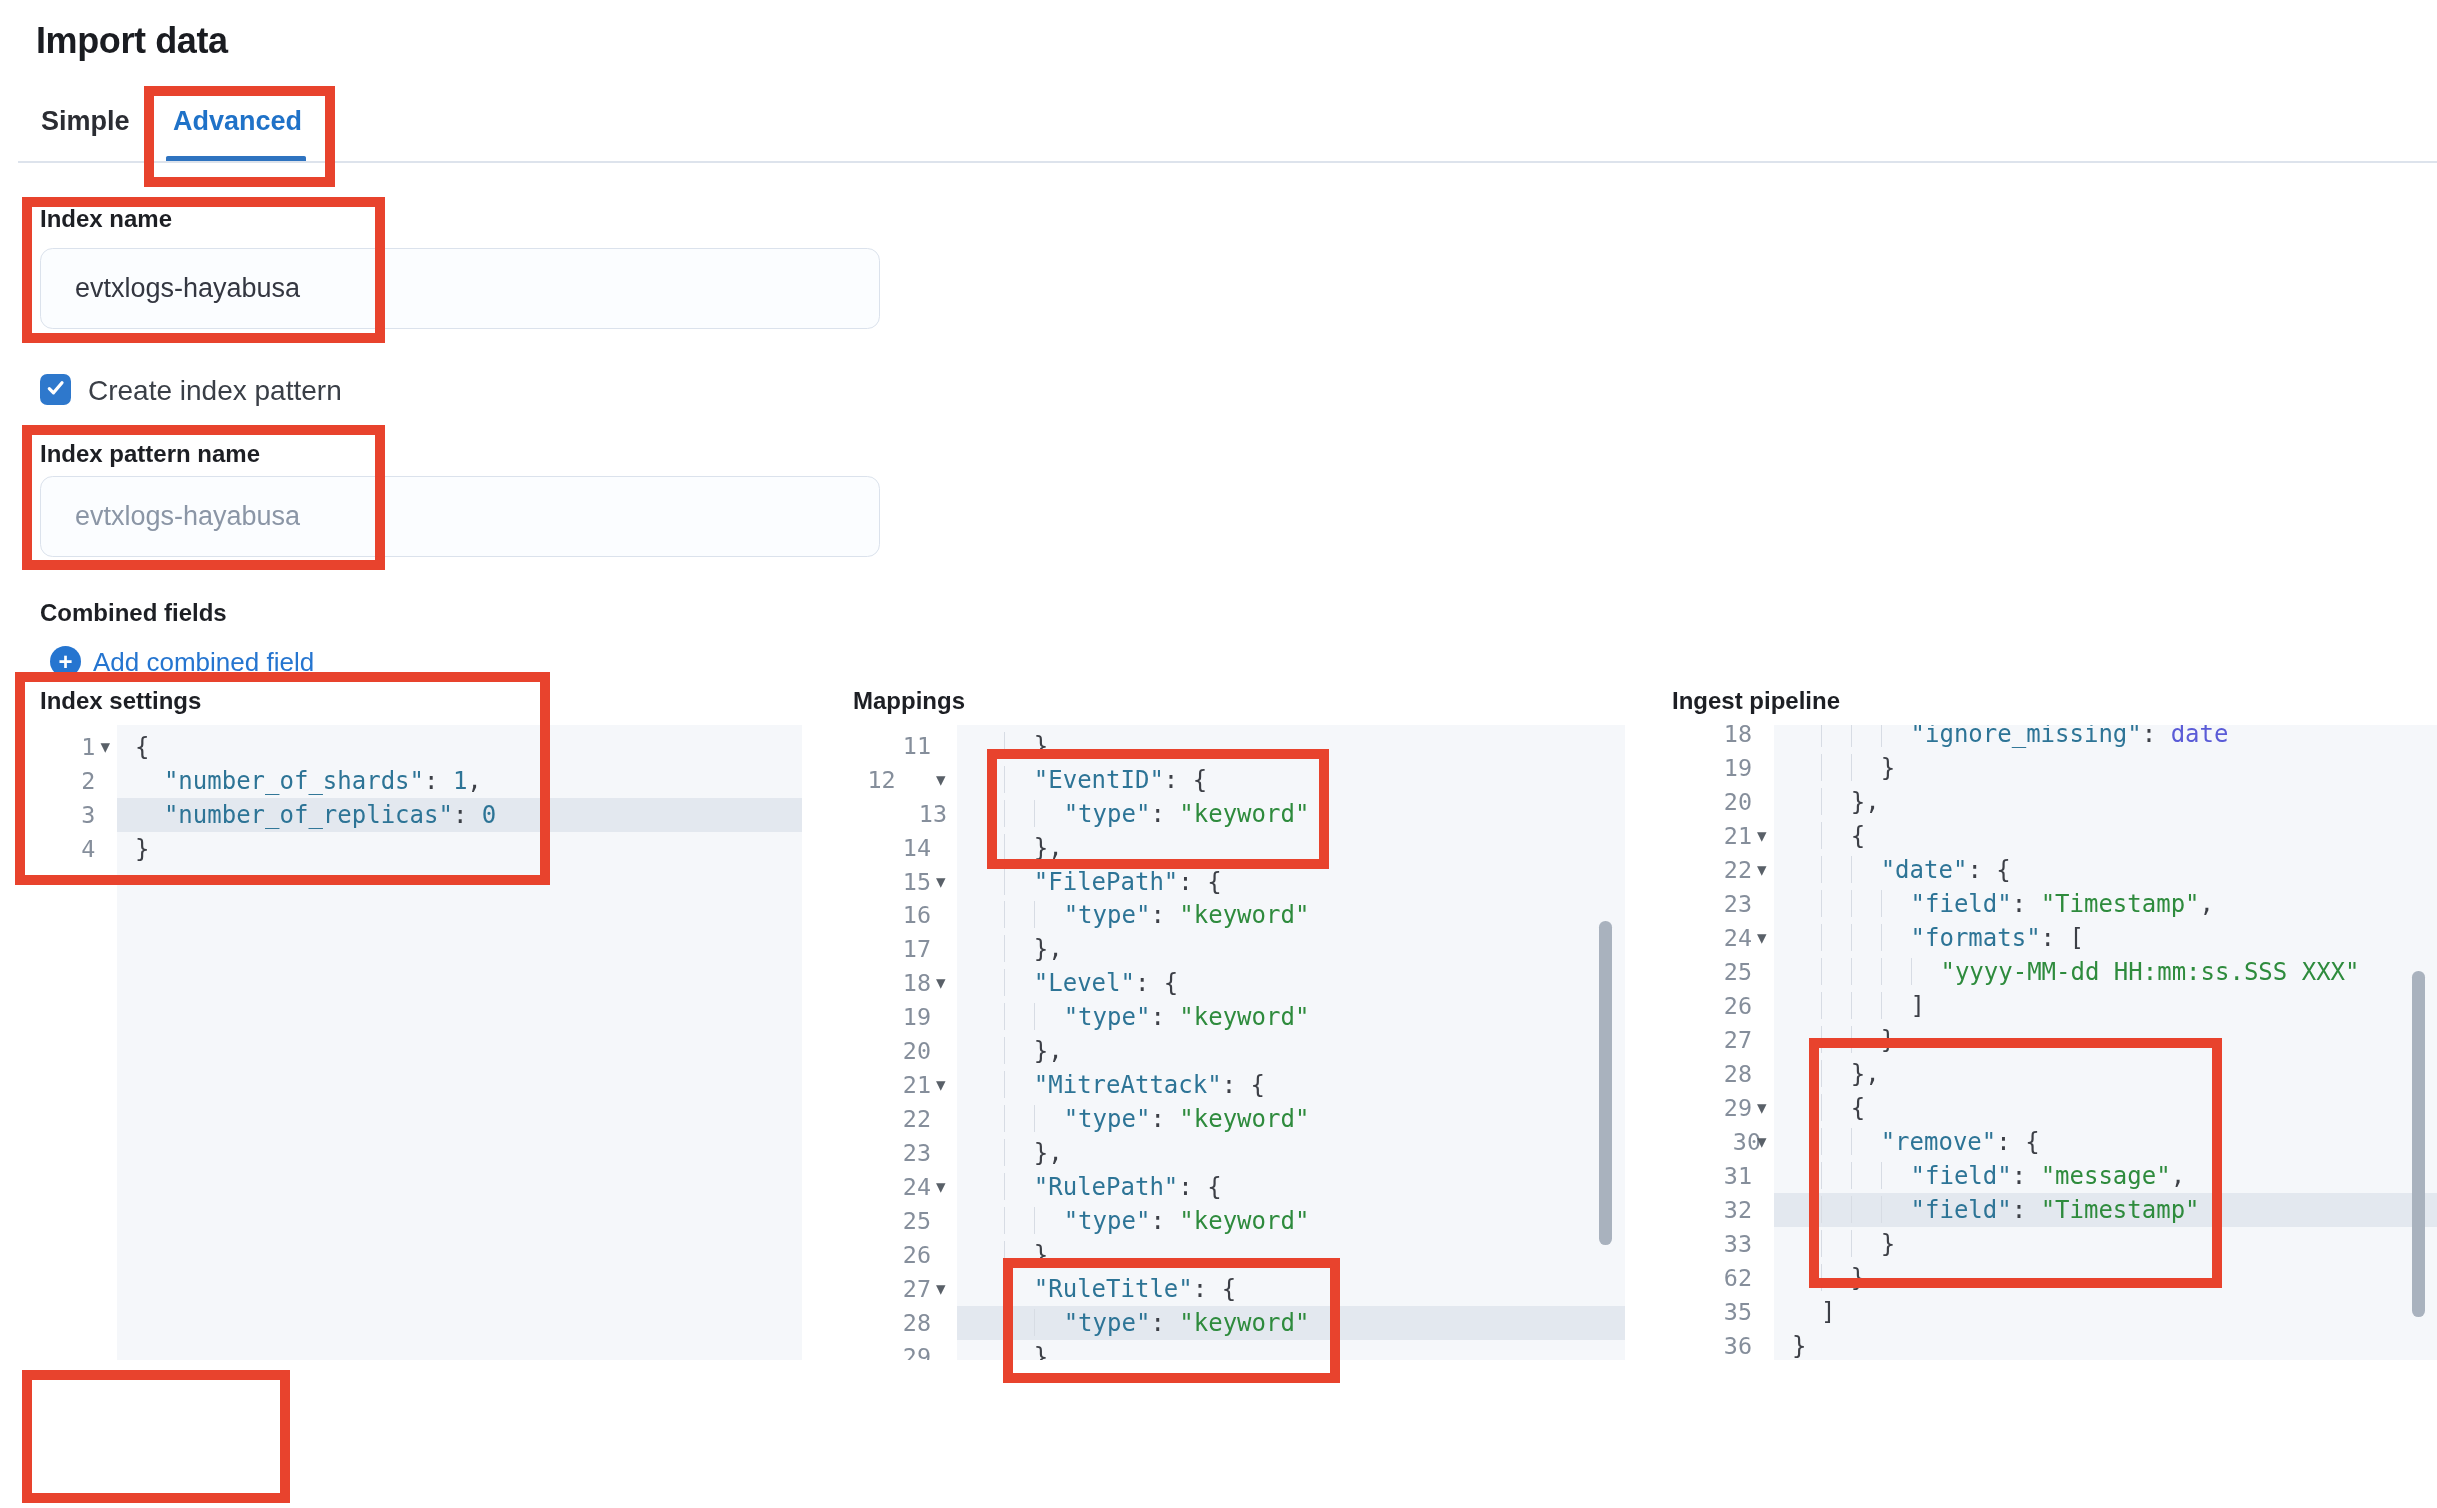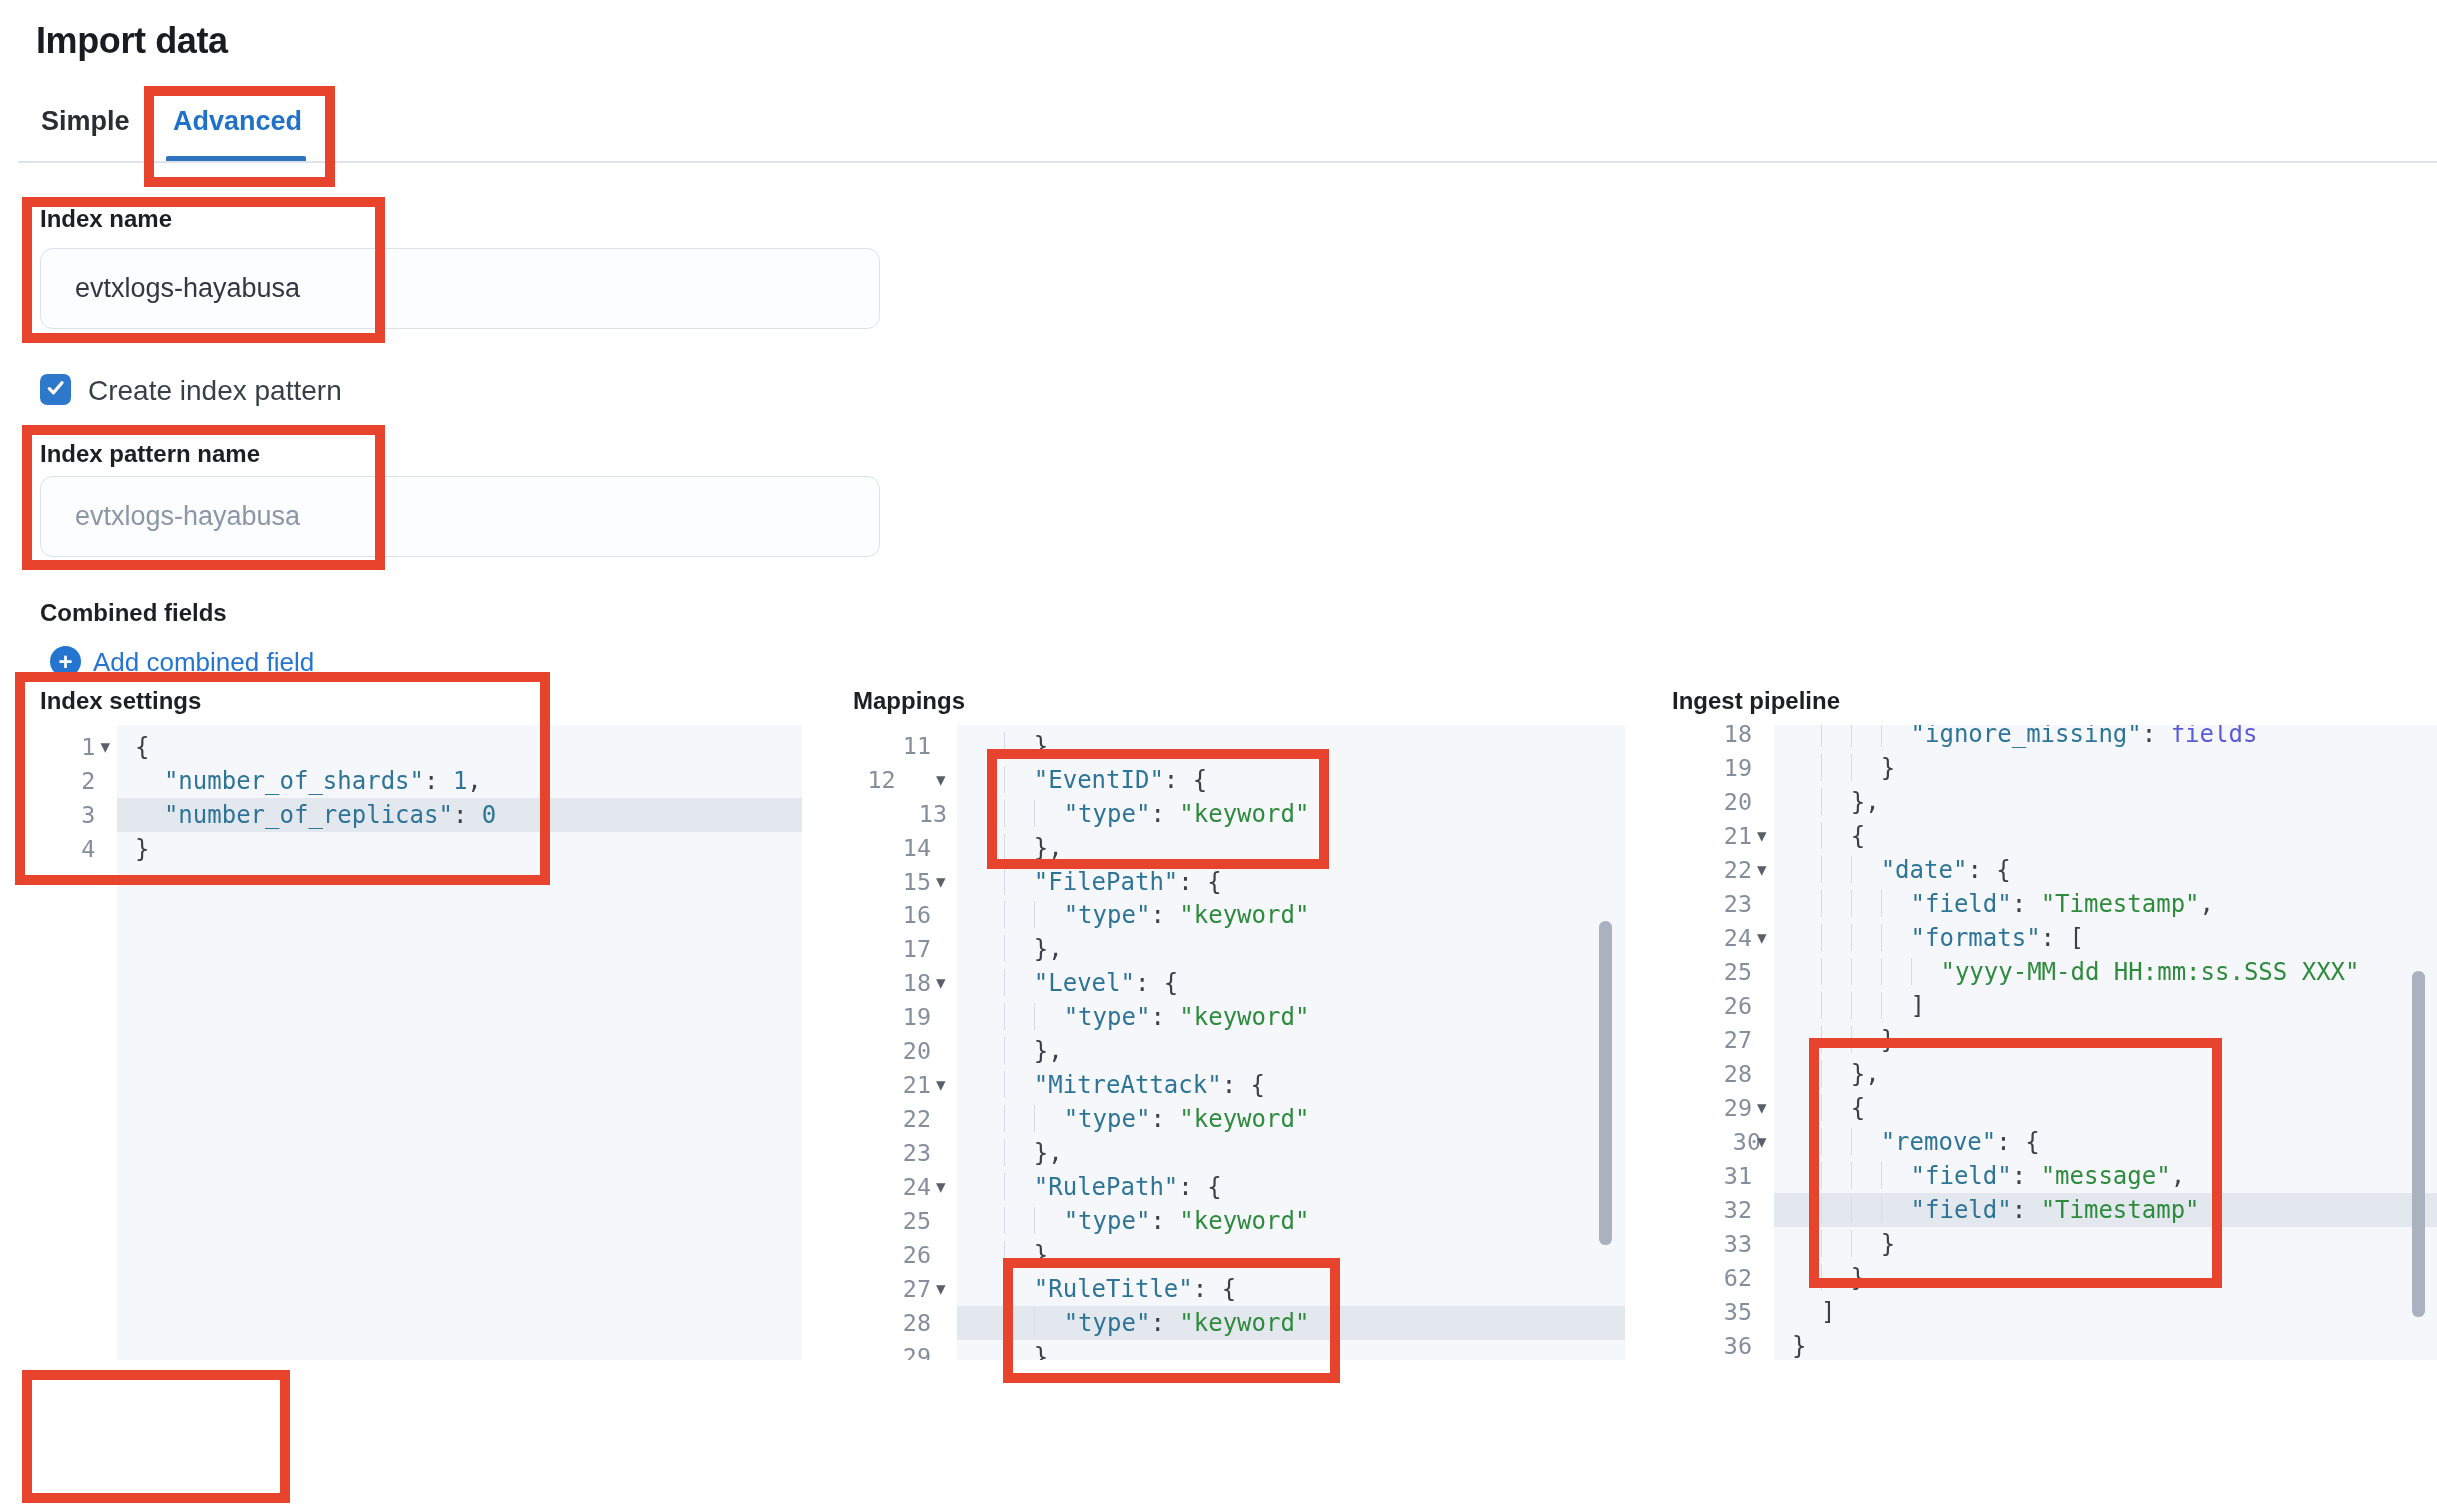--- a/index.html
+++ b/index.html
@@ -174,21 +174,21 @@
         <div class="gut-row" style="top: 400px; left: 9px; width: 99px;">30</div>
         <div class="fold-arrow" style="top: 400px; left: 104px;">▾</div>
         <div class="gut-row" style="top: 434px; left: 0px; width: 99px;">31</div>
         <div class="gut-row" style="top: 468px; left: 0px; width: 99px;">32</div>
         <div class="gut-row" style="top: 502px; left: 0px; width: 99px;">33</div>
         <div class="gut-row" style="top: 536px; left: 0px; width: 99px;">62</div>
         <div class="gut-row" style="top: 570px; left: 0px; width: 99px;">35</div>
         <div class="gut-row" style="top: 604px; left: 0px; width: 99px;">36</div>
       </div>
       <div class="abs ed-content" style="left: 1774px; top: 725px; width: 664px; height: 635px;">
-        <div class="crow" style="top: -8px;"><span class="sp"></span><span class="ig"></span><span class="ig"></span><span class="ig"></span><span class="tk">"ignore_missing"</span><span class="tp">: </span><span class="tb">fields</span></div>
+        <div class="crow" style="top: -8px;"><span class="sp"></span><span class="ig"></span><span class="ig"></span><span class="ig"></span><span class="tk">"ignore_missing"</span><span class="tp">: </span><span class="tb">date</span></div>
         <div class="crow" style="top: 26px;"><span class="sp"></span><span class="ig"></span><span class="ig"></span><span class="tp">}</span></div>
         <div class="crow" style="top: 60px;"><span class="sp"></span><span class="ig"></span><span class="tp">},</span></div>
         <div class="crow" style="top: 94px;"><span class="sp"></span><span class="ig"></span><span class="tp">{</span></div>
         <div class="crow" style="top: 128px;"><span class="sp"></span><span class="ig"></span><span class="ig"></span><span class="tk">"date"</span><span class="tp">: {</span></div>
         <div class="crow" style="top: 162px;"><span class="sp"></span><span class="ig"></span><span class="ig"></span><span class="ig"></span><span class="tk">"field"</span><span class="tp">: </span><span class="ts">"Timestamp"</span><span class="tp">,</span></div>
         <div class="crow" style="top: 196px;"><span class="sp"></span><span class="ig"></span><span class="ig"></span><span class="ig"></span><span class="tk">"formats"</span><span class="tp">: [</span></div>
         <div class="crow" style="top: 230px;"><span class="sp"></span><span class="ig"></span><span class="ig"></span><span class="ig"></span><span class="ig"></span><span class="ts">"yyyy-MM-dd HH:mm:ss.SSS XXX"</span></div>
         <div class="crow" style="top: 264px;"><span class="sp"></span><span class="ig"></span><span class="ig"></span><span class="ig"></span><span class="tp">]</span></div>
         <div class="crow" style="top: 298px;"><span class="sp"></span><span class="ig"></span><span class="ig"></span><span class="tp">}</span></div>
         <div class="crow" style="top: 332px;"><span class="sp"></span><span class="ig"></span><span class="tp">},</span></div>

